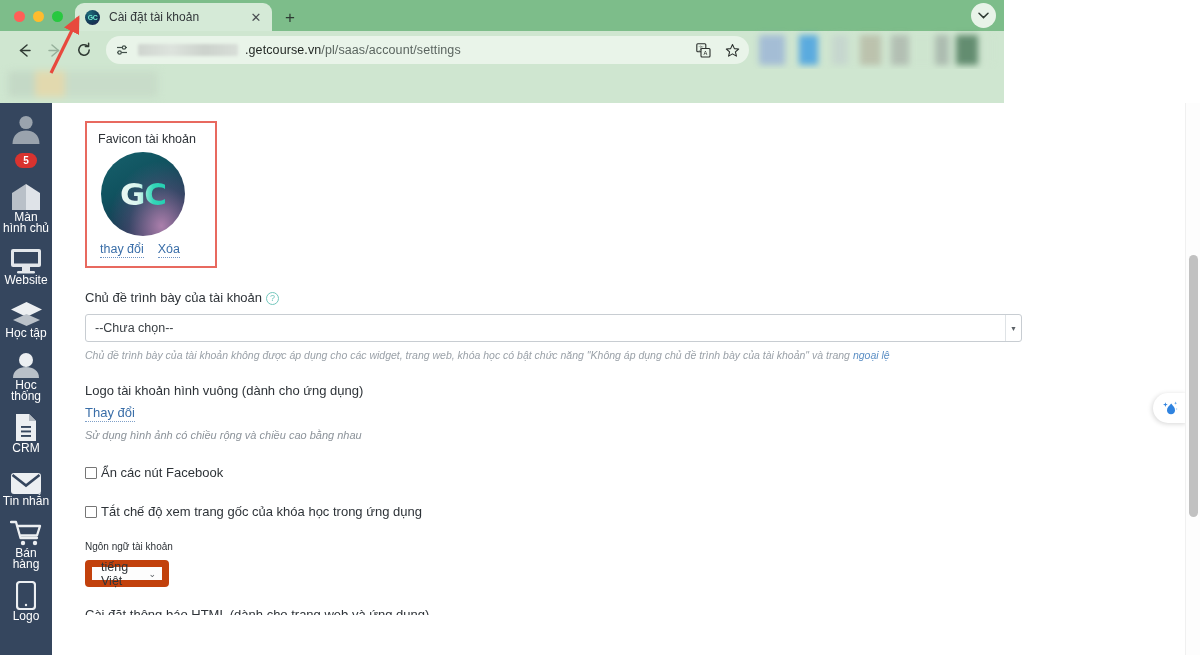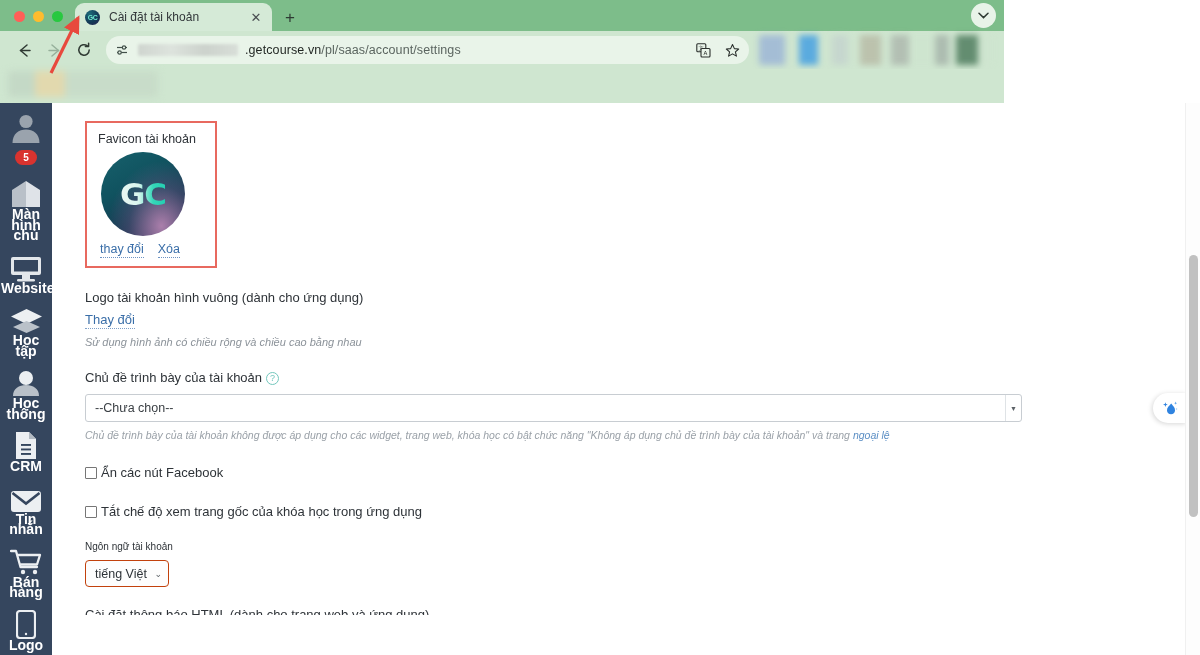--- a/index.html
+++ b/index.html
@@ -133,22 +133,22 @@
   .badge {
     background: #d9332f; color: #fff; font-size: 10px; font-weight: bold;
     border-radius: 9px; padding: 2px 8px; margin-bottom: 7px;
   }
   .side-item {
     width: 52px; padding: 3px 0 5px;
     display: flex; flex-direction: column; align-items: center; gap: 1px;
   }
   .side-ico { height: 33px; display: flex; align-items: flex-end; justify-content: center; }
   .side-label {
-    font-size: 14px; line-height: 10.5px; text-align: center;
-    color: #ffffff; max-width: 50px; font-weight: 700;
+    font-size: 12px; line-height: 10.5px; text-align: center;
+    color: #ffffff; max-width: 50px; font-weight: 400;
   }
 
   .content {
     flex: 1 1 auto; position: relative; background: #fff;
     padding: 18px 1px 0 0; overflow: hidden;
   }
   .inner { padding-left: 33px; }
 
   .favicon-card {
     width: 132px; border: 2px solid #e8695f;
@@ -211,21 +211,21 @@
   .chk-row { display: flex; align-items: center; gap: 4px; margin-top: 24px; }
   .chk {
     width: 12px; height: 12px; border: 1px solid #767676;
     background: #fff; border-radius: 1px; flex: 0 0 auto;
   }
   .chk-label { font-size: 13px; color: #2e3338; }
 
   .lang-label { font-size: 10px; color: #2e3338; }
   .lang-select {
     margin-top: 8px; width: 84px; height: 27px;
-    border: 1px solid #c2410c; border-radius: 4px; background: #fdfdfd;
+    border: 7px solid #c2410c; border-radius: 4px; background: #fdfdfd;
     display: flex; align-items: center; justify-content: space-between;
     padding: 0 6px 0 9px; font-size: 12.5px; color: #2e3338;
   }
   .lang-caret { font-size: 9px; color: #5c6166; }
 
   .cut-text {
     margin-top: 20px; font-size: 13px; color: #2e3338;
     height: 8px; overflow: hidden;
   }
 
@@ -445,36 +445,36 @@
           <div class="logo-circle">
             <span class="logo-txt">GC</span>
           </div>
           <div class="card-links">
             <span class="dotlink">thay đổi</span>
             <span class="dotlink">Xóa</span>
           </div>
         </div>
 
         <div class="block">
-          <div class="field-label">Logo tài khoản hình vuông (dành cho ứng dụng)</div>
-          <a class="link-blue">Thay đổi</a>
-          <div class="hint">Sử dụng hình ảnh có chiều rộng và chiều cao bằng nhau</div>
-        </div>
-
-        <div class="block">
           <div class="field-label">
             <span>Chủ đề trình bày của tài khoản</span><span class="q-mark">?</span>
           </div>
           <div class="select-wide">
             <span>--Chưa chọn--</span>
             <span class="select-caret">▼</span>
           </div>
           <div class="note-small"><span>Chủ đề trình bày của tài khoản không được áp dụng cho các widget, trang web, khóa học có bật chức năng "Không áp dụng chủ đề trình bày của tài khoản" và trang </span><span class="lnk">ngoại lệ</span></div>
         </div>
 
+        <div class="block">
+          <div class="field-label">Logo tài khoản hình vuông (dành cho ứng dụng)</div>
+          <a class="link-blue">Thay đổi</a>
+          <div class="hint">Sử dụng hình ảnh có chiều rộng và chiều cao bằng nhau</div>
+        </div>
+
         <div class="chk-row">
           <span class="chk"></span>
           <span class="chk-label">Ẩn các nút Facebook</span>
         </div>
 
         <div class="chk-row">
           <span class="chk"></span>
           <span class="chk-label">Tắt chế độ xem trang gốc của khóa học trong ứng dụng</span>
         </div>
 

